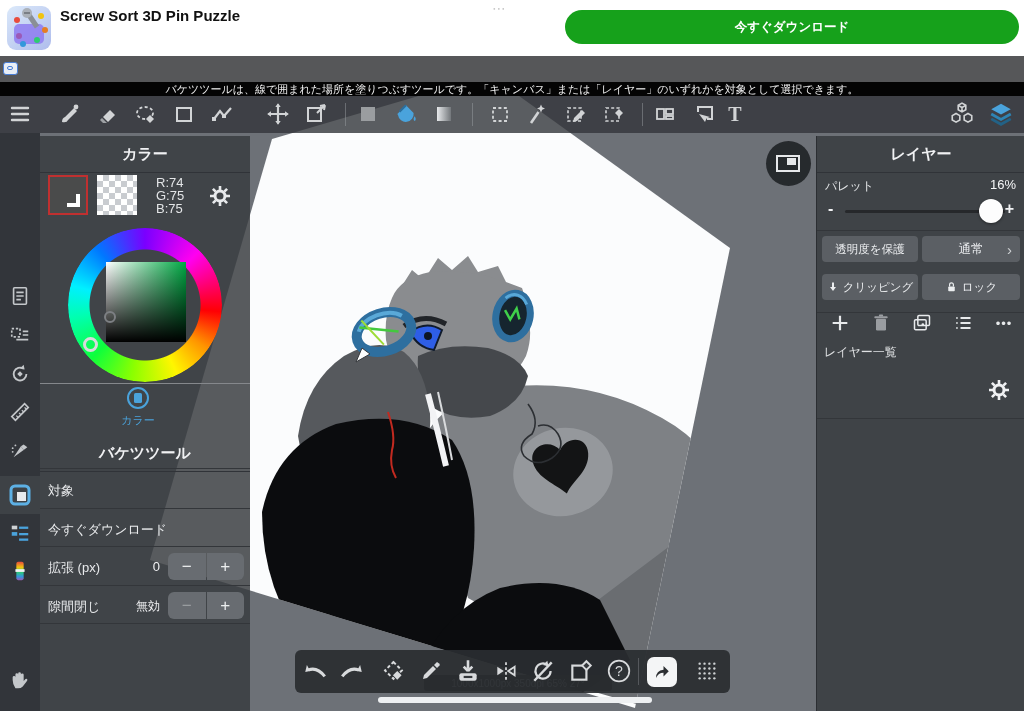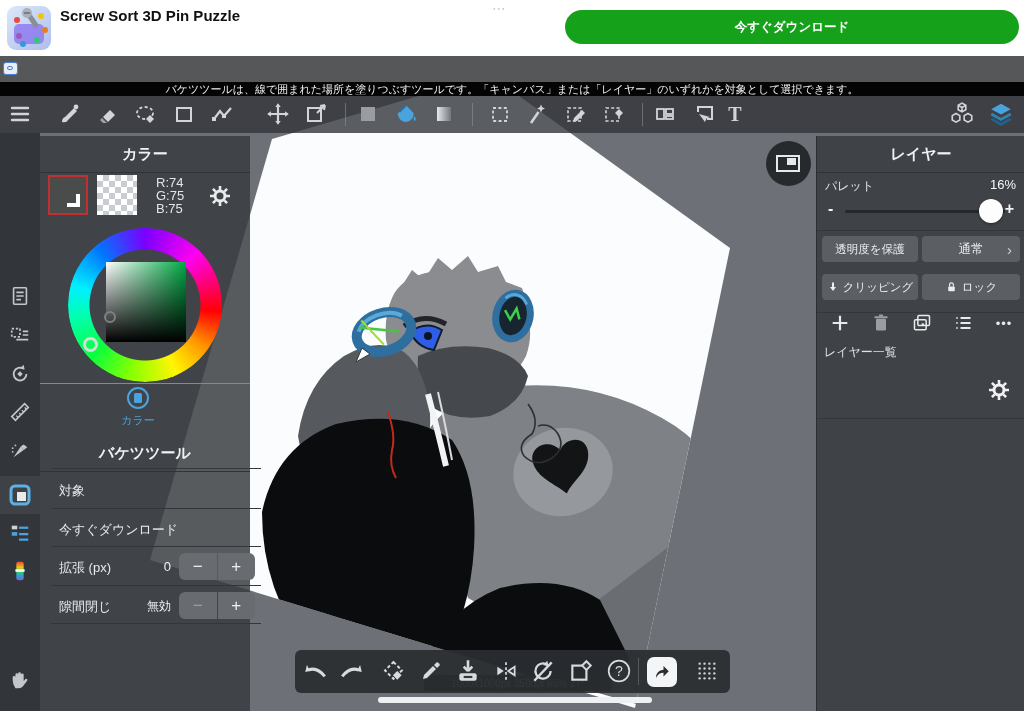--- a/index.html
+++ b/index.html
@@ -34,21 +34,21 @@
   .icn { position:absolute; width:36px; height:36px; display:flex; align-items:center; justify-content:center; }
 
   
   #rail { left:0; top:133px; width:40px; height:578px; background:#32353a; z-index:12; }
   .rail-icn { position:absolute; left:0; width:40px; height:38px; display:flex; align-items:center; justify-content:center; }
 
   
   #lpanel { left:40px; top:136px; width:210px; height:575px; background:rgba(56,59,63,0.84); z-index:11; color:#e8eaec; }
   .sec-head { position:absolute; left:0; width:210px; height:37px; display:flex; align-items:center; justify-content:center;
               font-size:15px; font-weight:bold; color:#f0f1f3; border-bottom:1px solid #303338; }
-  .row { position:absolute; left:11px; width:210px; border-top:1px solid #33363a; }
+  .row { position:absolute; left:0; width:210px; border-top:1px solid #33363a; }
   #swatch-cur { left:8px; top:39px; width:40px; height:40px; background:#4a4b4b; border:2px solid #c03030; }
   #swatch-cur i { position:absolute; right:6px; bottom:6px; width:13px; height:13px; border-right:4px solid #fff; border-bottom:4px solid #fff; display:block; }
   #swatch-trans { left:57px; top:39px; width:40px; height:40px; }
   .checker { background-color:#fff;
     background-image:linear-gradient(45deg,#c9ccd0 25%,transparent 25%,transparent 75%,#c9ccd0 75%),
                      linear-gradient(45deg,#c9ccd0 25%,transparent 25%,transparent 75%,#c9ccd0 75%);
     background-size:12px 12px; background-position:0 0,6px 6px; }
   #rgb { left:116px; top:40px; font-size:13px; line-height:13px; color:#e3e5e7; }
   #wheel { left:28px; top:92px; width:154px; height:154px; border-radius:50%;
     background:conic-gradient(from 0deg,#7a00ff,#ff00f0 45deg,#ff0004 95deg,#ff9500 125deg,#fff600 155deg,#8cff00 190deg,#0eff3c 225deg,#00ffb0 260deg,#00f0ff 285deg,#0077ff 320deg,#7a00ff 360deg);

